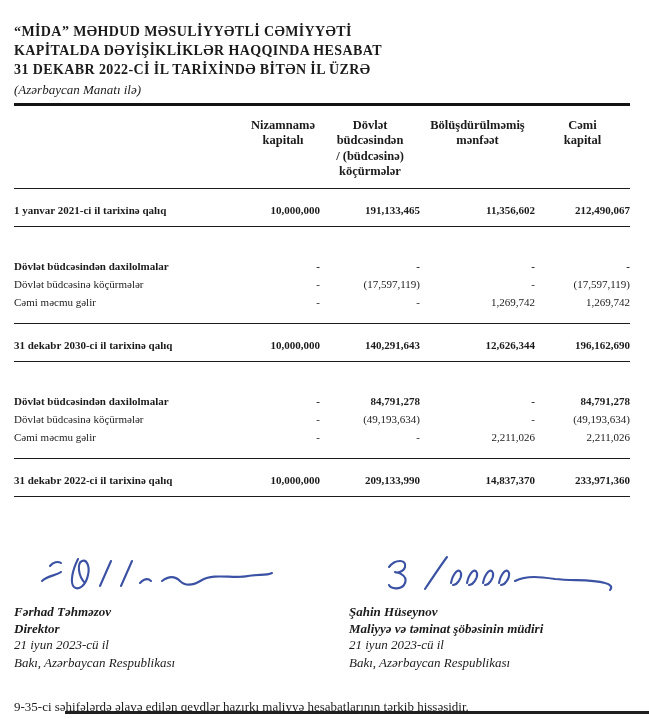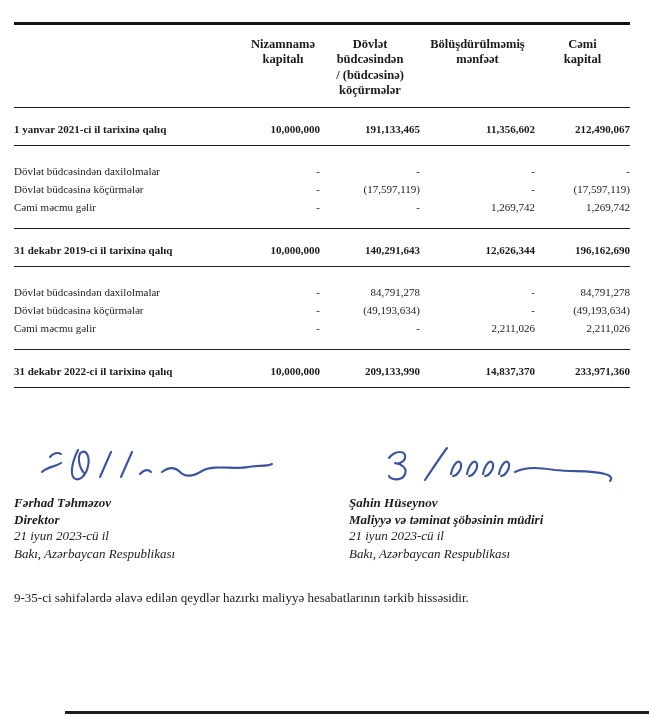--- a/index.html
+++ b/index.html
@@ -31,21 +31,21 @@
   }
   table.equity th.lbl, table.equity td.lbl { text-align:left; }
   table.equity td { font-size:11px; }
   table.equity td.num { text-align:right; }
   tr.balance td {
     font-weight:bold;
     padding:15px 0 10px 0;
     border-bottom:1px solid #1c1c1c;
   }
   tr.detail td { padding:1px 0; line-height:16px; }
-  tr.detail.first td { padding-top:17px; }
+  tr.detail.first td { padding-top:31px;font-weight:bold; }
   tr.detail.last td { padding-bottom:13px; border-bottom:1px solid #1c1c1c; }
 
   .signatures { display:flex; margin-top:48px; }
   .sig-col-left { width:335px; }
   .sig-col-right { flex:1; }
   .sig-draw { height:54px; }
   .sig-draw svg { display:block; }
   .sig-draw-left svg { margin-left:18px; }
   .sig-draw-right svg { margin-left:28px; }
   .sig-name, .sig-role { font-weight:bold; font-style:italic; font-size:13px; line-height:17px; }
@@ -54,20 +54,26 @@
   .sig-place { font-style:italic; font-size:13px; line-height:16px; margin-top:2px; }
 
   .footnote { font-size:13px; margin-top:28px; }
   .bottom-line { position:absolute; left:65px; right:0; bottom:5px; height:3px; background:#1f1f1f; }
 </style>
 </head>
 <body>
 
 <div class="page">
 
+  <div>
+    <div class="title-line">“MİDA” MƏHDUD MƏSULİYYƏTLİ CƏMİYYƏTİ</div>
+    <div class="title-line">KAPİTALDA DƏYİŞİKLİKLƏR HAQQINDA HESABAT</div>
+    <div class="title-line">31 DEKABR 2022-Cİ İL TARİXİNDƏ BİTƏN İL ÜZRƏ</div>
+    <div class="currency-note">(Azərbaycan Manatı ilə)</div>
+  </div>
 
   <div class="rule-thick"></div>
 
   <table class="equity">
     <colgroup>
       <col style="width:232px">
         <col style="width:74px">
         <col style="width:100px">
         <col style="width:115px">
         <col style="width:95px">
@@ -110,21 +116,21 @@
         <td class="num">(17,597,119)</td>
       </tr>
       <tr class="detail last">
         <td class="lbl">Cəmi məcmu gəlir</td>
         <td class="num">-</td>
         <td class="num">-</td>
         <td class="num">1,269,742</td>
         <td class="num">1,269,742</td>
       </tr>
       <tr class="balance">
-        <td class="lbl">31 dekabr 2019-ci il tarixinə qalıq</td>
+        <td class="lbl">31 dekabr 2030-ci il tarixinə qalıq</td>
         <td class="num">10,000,000</td>
         <td class="num">140,291,643</td>
         <td class="num">12,626,344</td>
         <td class="num">196,162,690</td>
       </tr>
       <tr class="detail first">
         <td class="lbl">Dövlət büdcəsindən daxilolmalar</td>
         <td class="num">-</td>
         <td class="num">84,791,278</td>
         <td class="num">-</td>

